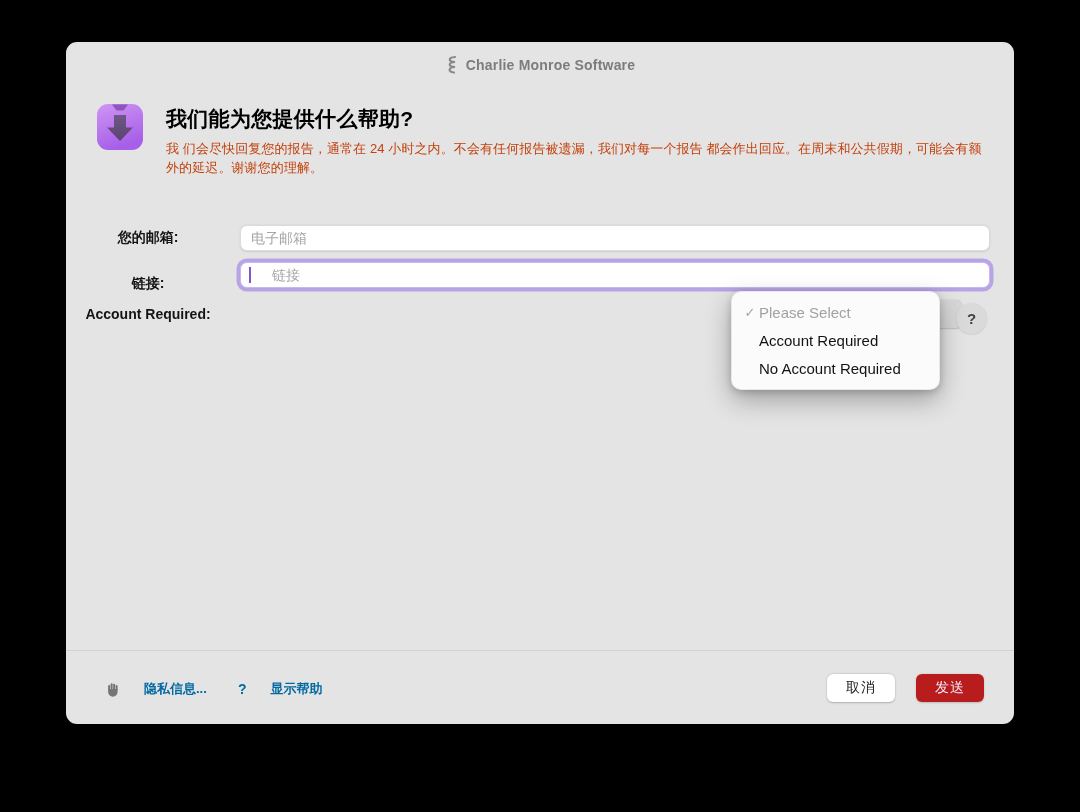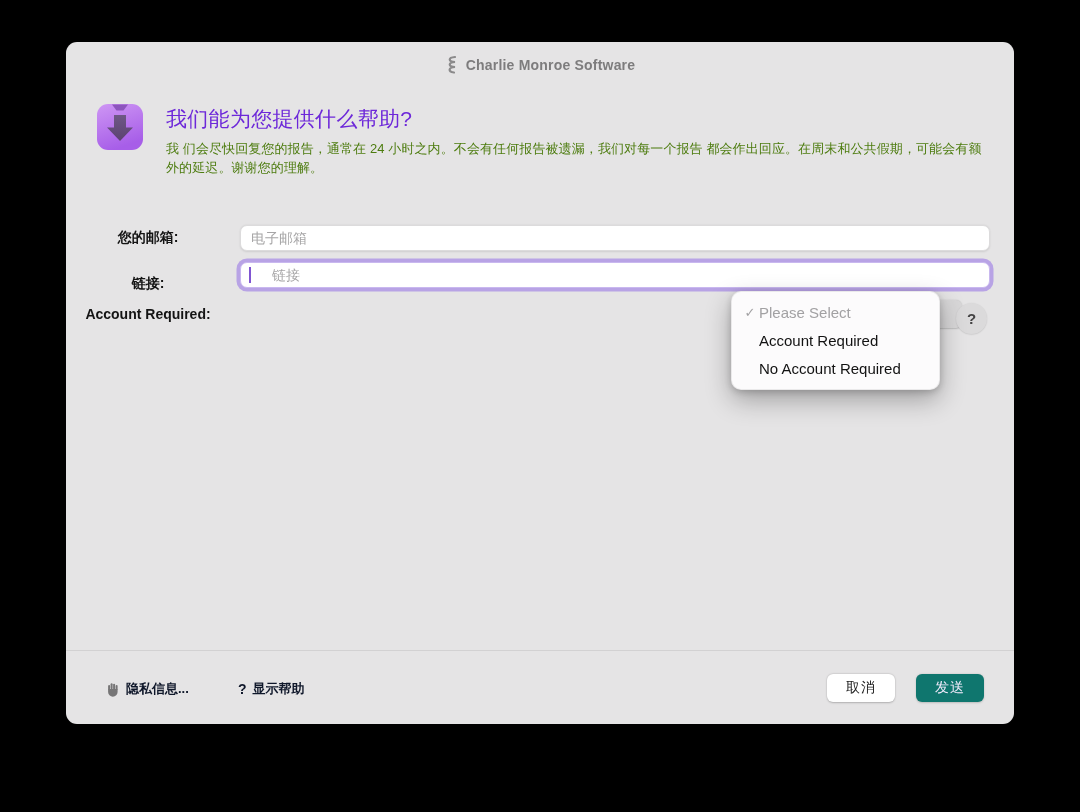--- a/index.html
+++ b/index.html
@@ -12,24 +12,24 @@
     box-shadow:0 18px 45px rgba(0,0,0,0.55); }
 
   
   .titlebar { position:absolute; left:0; top:0; width:100%; height:46px;
     display:flex; align-items:center; justify-content:center; gap:8px; }
   .titlebar .title { font-size:14px; font-weight:700; color:#7d7c7d; letter-spacing:0.2px; }
   .spring-icon { display:flex; align-items:center; }
 
   
   .app-icon { position:absolute; left:30px; top:61px; width:48px; height:48px; }
-  .heading { position:absolute; left:100px; top:63px; font-size:21px; font-weight:400;
-    color:#6d28d9; letter-spacing:0.3px; }
+  .heading { position:absolute; left:100px; top:63px; font-size:21px; font-weight:700;
+    color:#000000; letter-spacing:0.3px; }
   .description { position:absolute; left:100px; top:98px; width:826px; font-size:13px;
-    line-height:1.46; color:#4d7c0f; font-weight:500; letter-spacing:0.1px; }
+    line-height:1.46; color:#c2410c; font-weight:500; letter-spacing:0.1px; }
 
   
   .field-label { position:absolute; left:0; width:164px; text-align:center;
     font-size:14px; font-weight:700; color:#141414; }
   .lbl-email { top:187px; }
   .lbl-link  { top:225px;margin-top:8px; }
   .lbl-account { top:264px; font-size:14px; }
 
   .text-input { position:absolute; left:174px; width:750px; height:26px;
     background:#fff; border:1px solid #dcdbdc; border-radius:7px;
@@ -61,32 +61,32 @@
   .popup-row { position:relative; height:28px; display:flex; align-items:center;
     padding-left:27px; font-size:15px; color:#121212; }
   .popup-row .check { position:absolute; left:11px; width:14px; text-align:center;
     font-size:13px; }
   .popup-row.disabled { color:#a2a1a3; }
   .popup-row.disabled .check { color:#a2a1a3; }
 
   
   .footer-divider { position:absolute; left:0; top:608px; width:100%; height:1px;
     background:#d2d1d2; }
-  .footer-item { position:absolute; display:flex; align-items:center; gap:6px;
-    font-size:13px; font-weight:700; color:#0f172a; top:638px; height:18px; }
+  .footer-item { position:absolute; display:flex; align-items:center; gap:24px;
+    font-size:13px; font-weight:700; color:#0369a1; top:638px; height:18px; }
   .fi-privacy { left:40px; }
   .fi-help { left:172px; }
   .q-prefix { font-weight:700; font-size:14px; }
 
   .btn { position:absolute; top:632px; width:68px; height:28px; border-radius:6px;
     display:flex; align-items:center; justify-content:center;
     font-size:14px; font-weight:500; letter-spacing:1px; cursor:default; }
   .btn-cancel { left:761px; background:#ffffff; color:#1a1a1a;
     box-shadow:0 0.5px 2px rgba(0,0,0,0.22), 0 0 0 0.5px rgba(0,0,0,0.04); }
-  .btn-send { left:850px; background:#0f766e; color:#f2ebfd;
+  .btn-send { left:850px; background:#b91c1c; color:#f2ebfd;
     box-shadow:0 0.5px 2px rgba(0,0,0,0.18); }
 </style>
 </head>
 <body>
 
 <div class="stage">
   <div class="window">
 
     <div class="titlebar">
       <span class="spring-icon">

